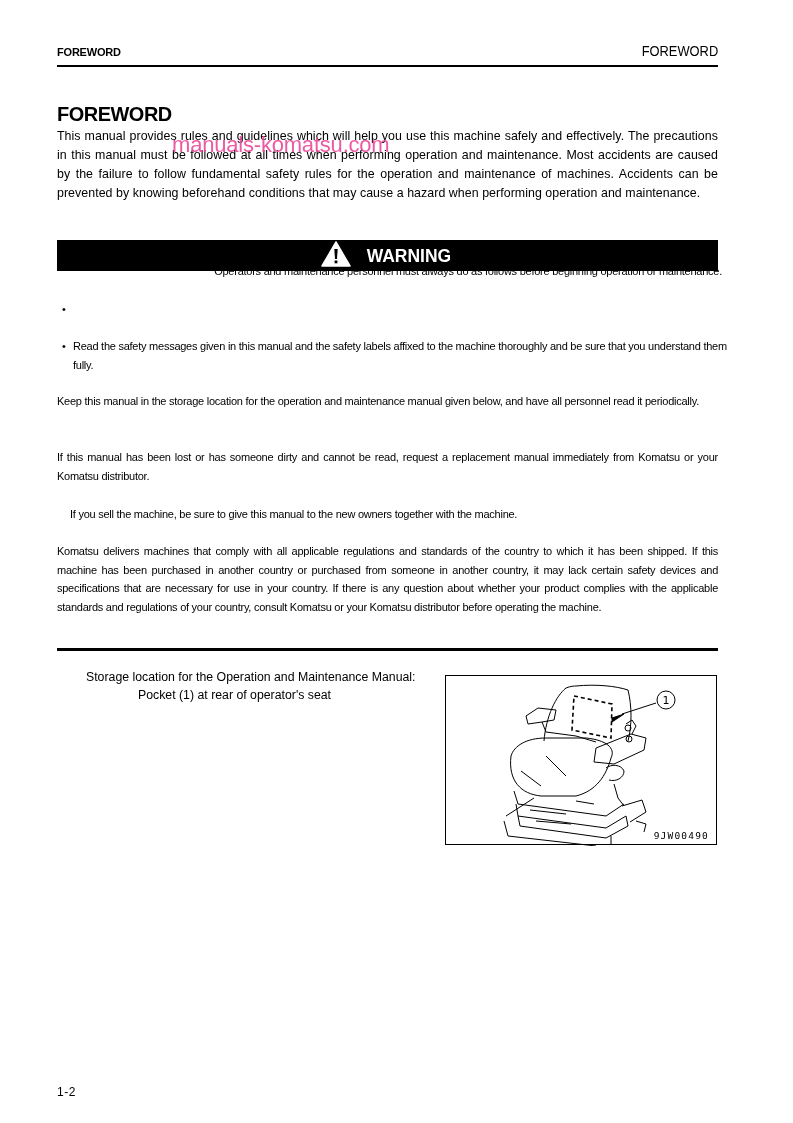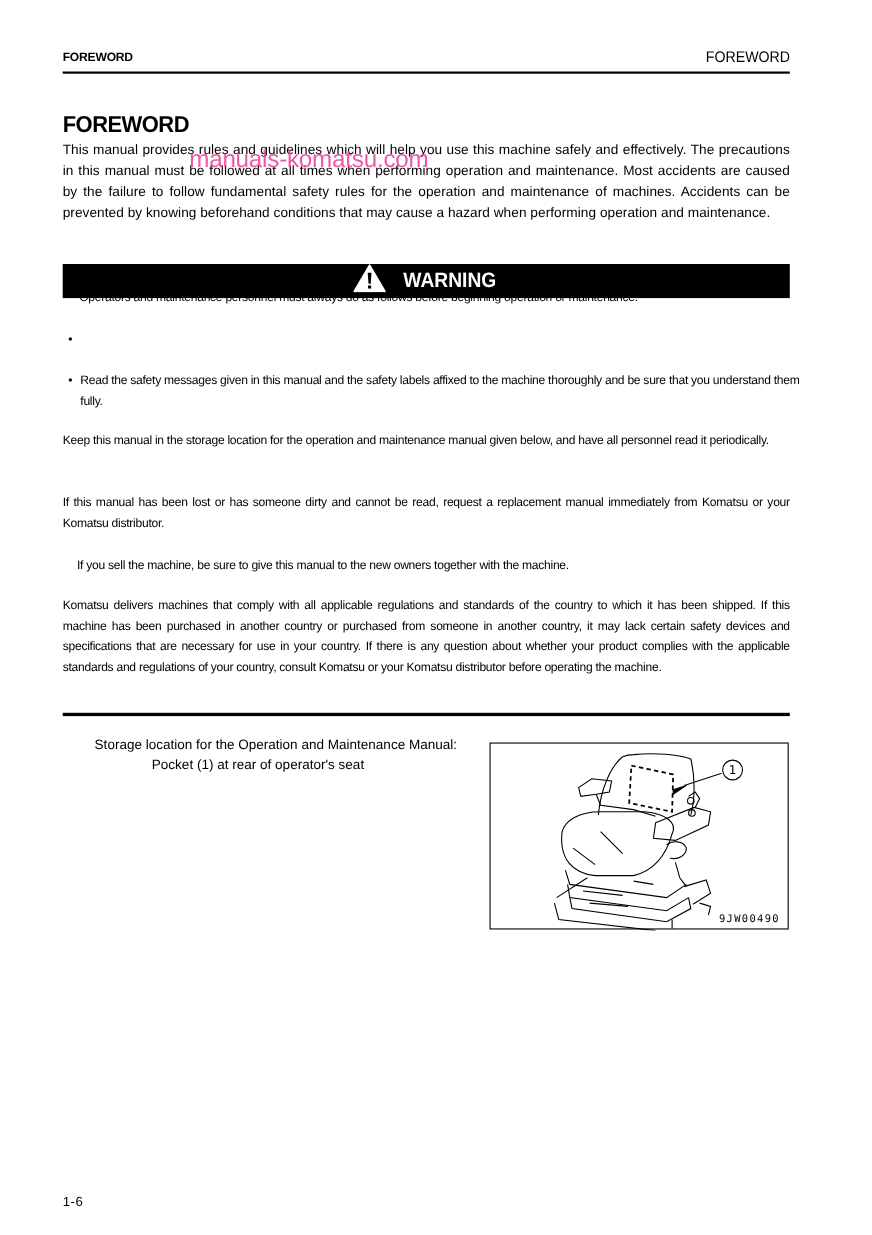--- a/index.html
+++ b/index.html
@@ -8,21 +8,21 @@
     .hdr-left { left:57px; top:46px; font-size:11px; font-weight:bold; letter-spacing:-0.2px; }
     .hdr-right { right:75px; top:43px; font-size:14px; font-weight:normal; transform:scaleX(0.92); transform-origin:right top; }
     .hdr-rule { left:57px; top:65px; width:661px; height:2px; background:#000; }
     .title { left:57px; top:102px; font-size:21px; font-weight:bold; letter-spacing:-0.5px; transform:scaleX(0.95); transform-origin:left top; }
     .intro { left:57px; top:127px; width:661px; font-size:12.4px; line-height:19px; text-align:justify; text-align-last:left; letter-spacing:0.05px; }
     .watermark { left:172px; top:132px; font-size:22px; color:#ec4899; letter-spacing:-0.2px; opacity:0.9; }
     .warn-bar { left:57px; top:228px; width:661px; height:31px; background:#000; display:flex; align-items:center; justify-content:center;margin-top:12px; }
     .warn-bar svg { width:30px; height:26px; margin-right:12px; }
     .warn-label { color:#fff; font-size:19px; font-weight:bold; letter-spacing:0px; transform:scaleX(0.92); }
     .body-small { font-size:11px; line-height:18.5px; font-weight:normal; letter-spacing:-0.25px; }
-    .p-lead { left:72px; top:262px; width:661px; }
+    .p-lead { left:61px; top:262px; width:661px;text-align:right; }
     .bullet { left:62px; width:656px; padding-left:11px; }
     .bullet .dot { position:absolute; left:0; top:0; font-size:11px; }
     .b1 { top:300px; }
     .b2 { top:337px; }
     .p1 { left:57px; top:392px; width:661px; text-align:justify; text-align-last:left; }
     .p2 { left:57px; top:448px; width:661px; text-align:justify; text-align-last:left; }
     .p3 { left:70px; top:505px; width:661px; }
     .p4 { left:57px; top:542px; width:661px; text-align:justify; text-align-last:left; }
     .sec-rule { left:57px; top:648px; width:661px; height:3px; background:#000; }
     .storage1 { left:86px; top:670px; font-size:12.3px; }
@@ -112,13 +112,13 @@
     <path d="M58 145 L62 160 L150 170"></path>
     <path d="M60 140 L88 122"></path>
     <path d="M176 130 L196 124 L200 136 L184 146"></path>
     <path d="M190 145 L200 148 L198 156"></path>
 
     <path d="M165 160 L165 168"></path>
   </svg>
   <div class="fig-code">9JW00490</div>
 </div>
 
-<div class="abs page-num">1-6</div>
+<div class="abs page-num">1-2</div>
 
 </body></html>

